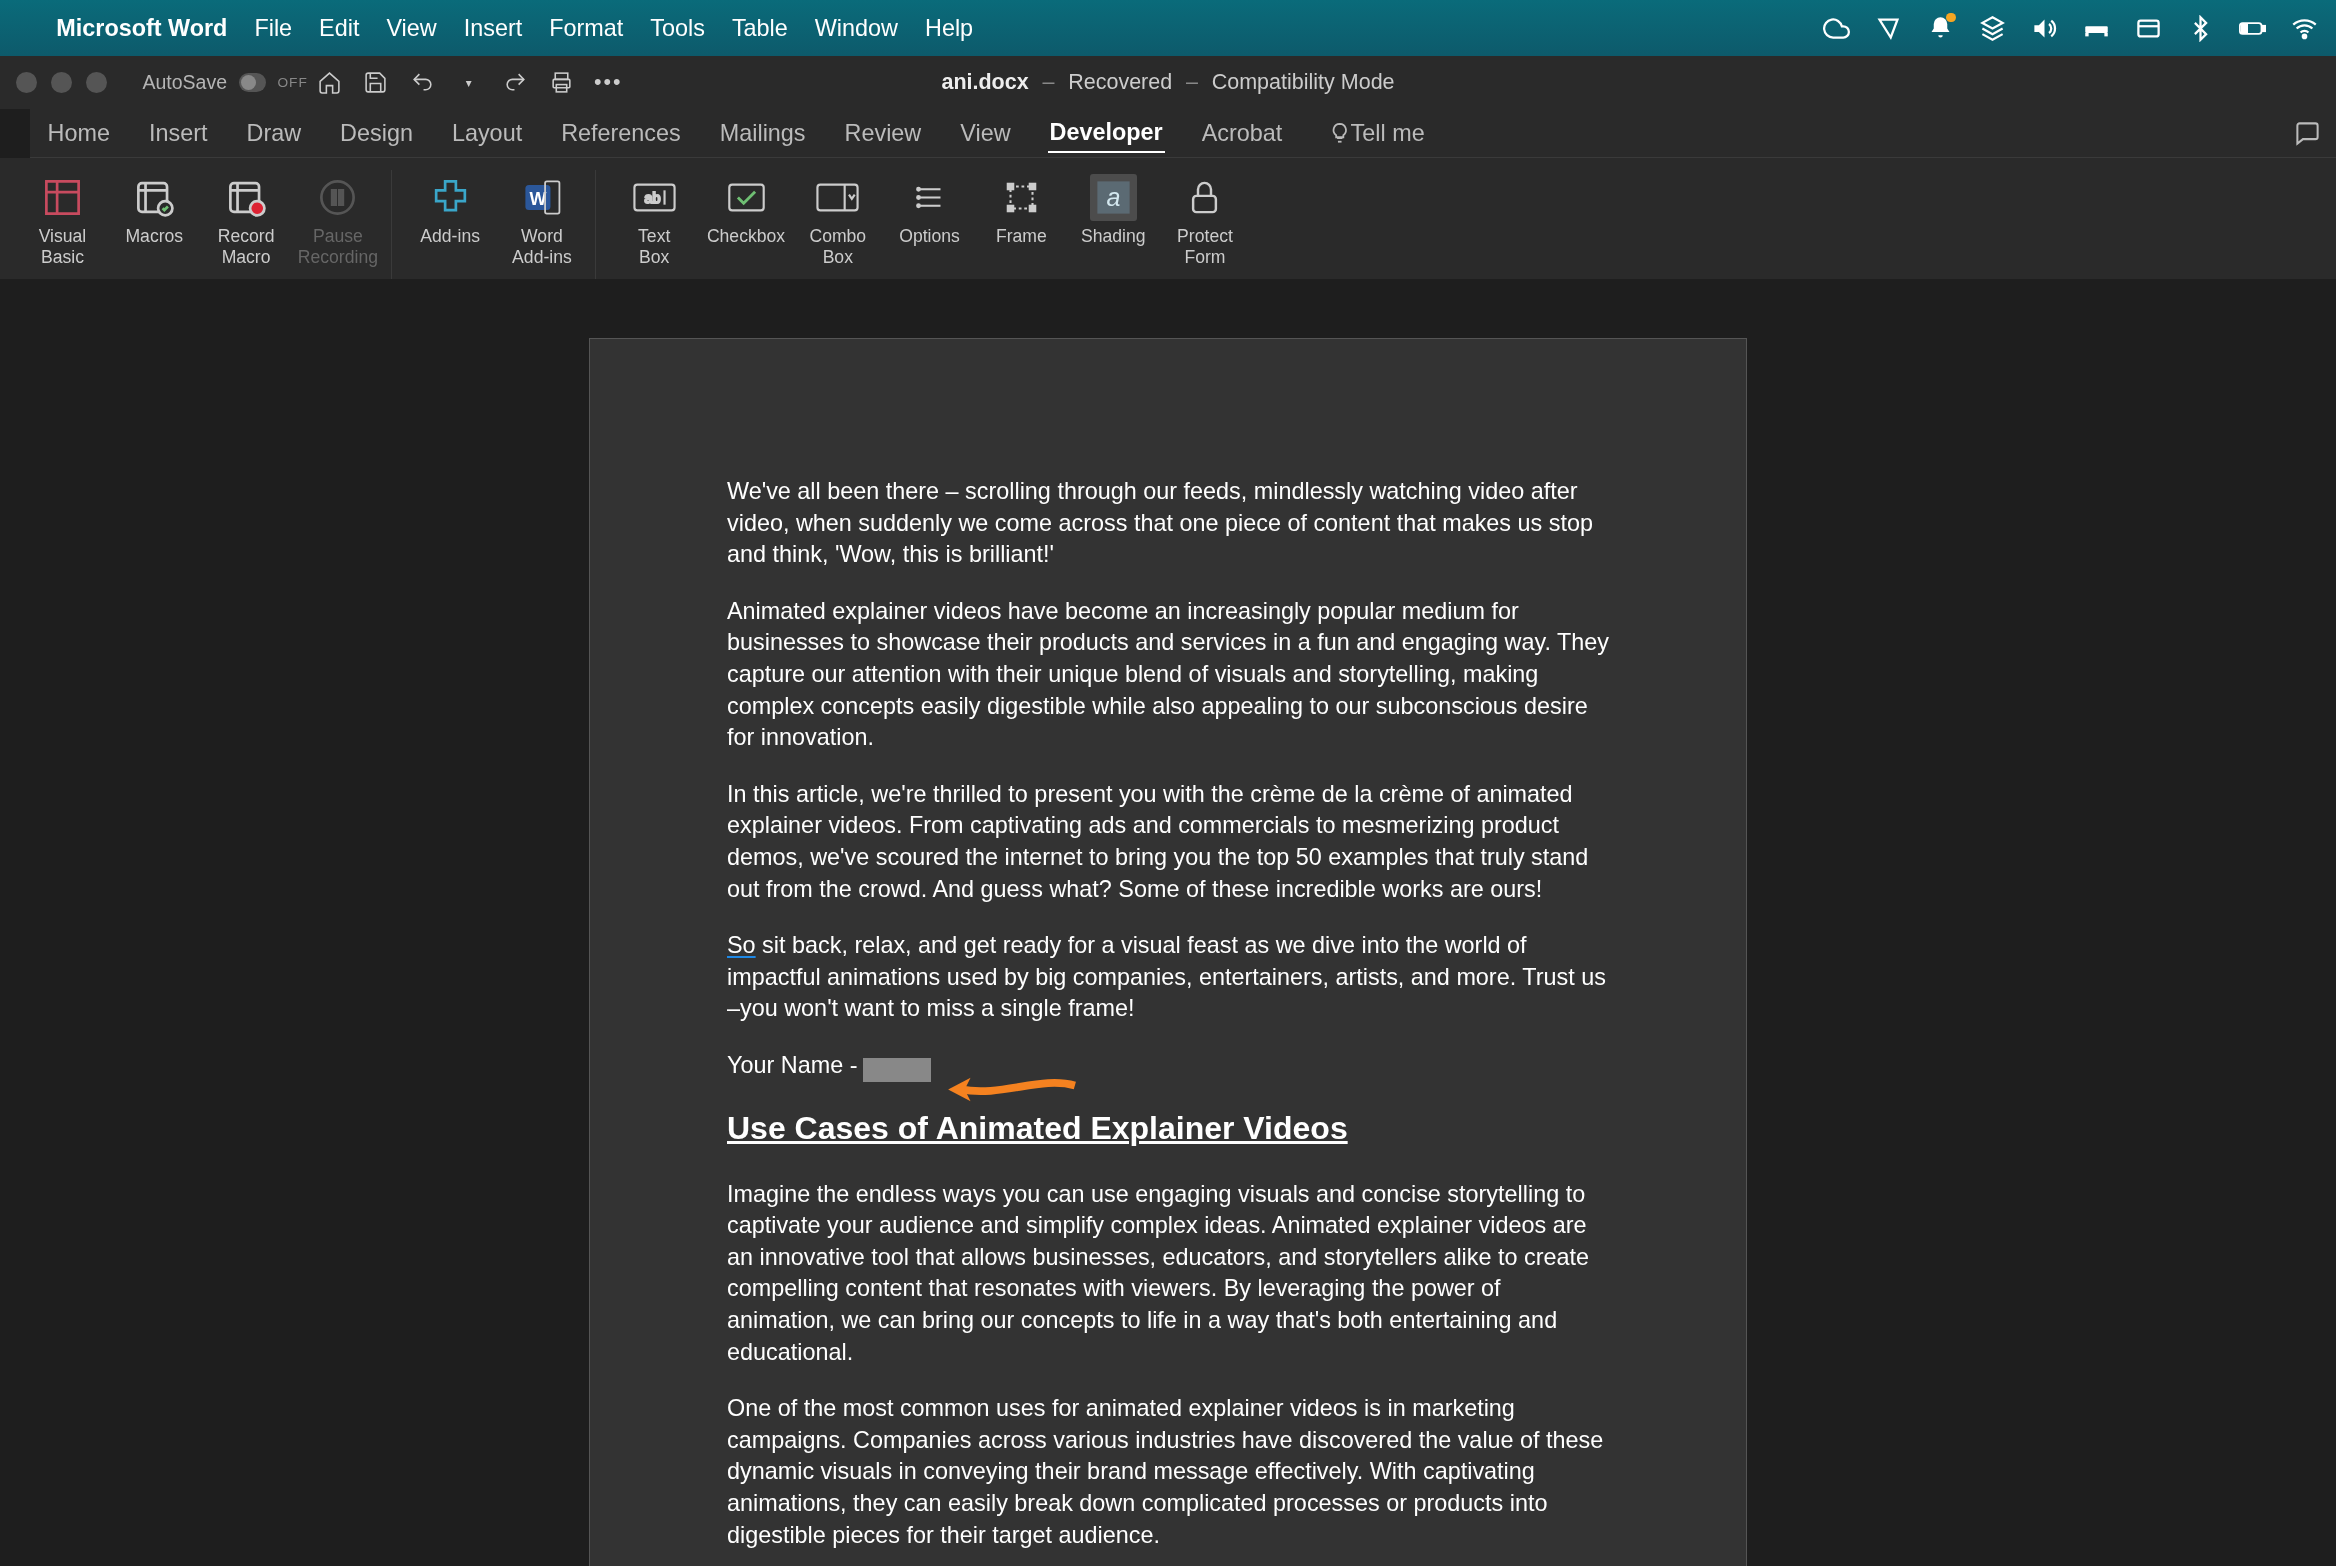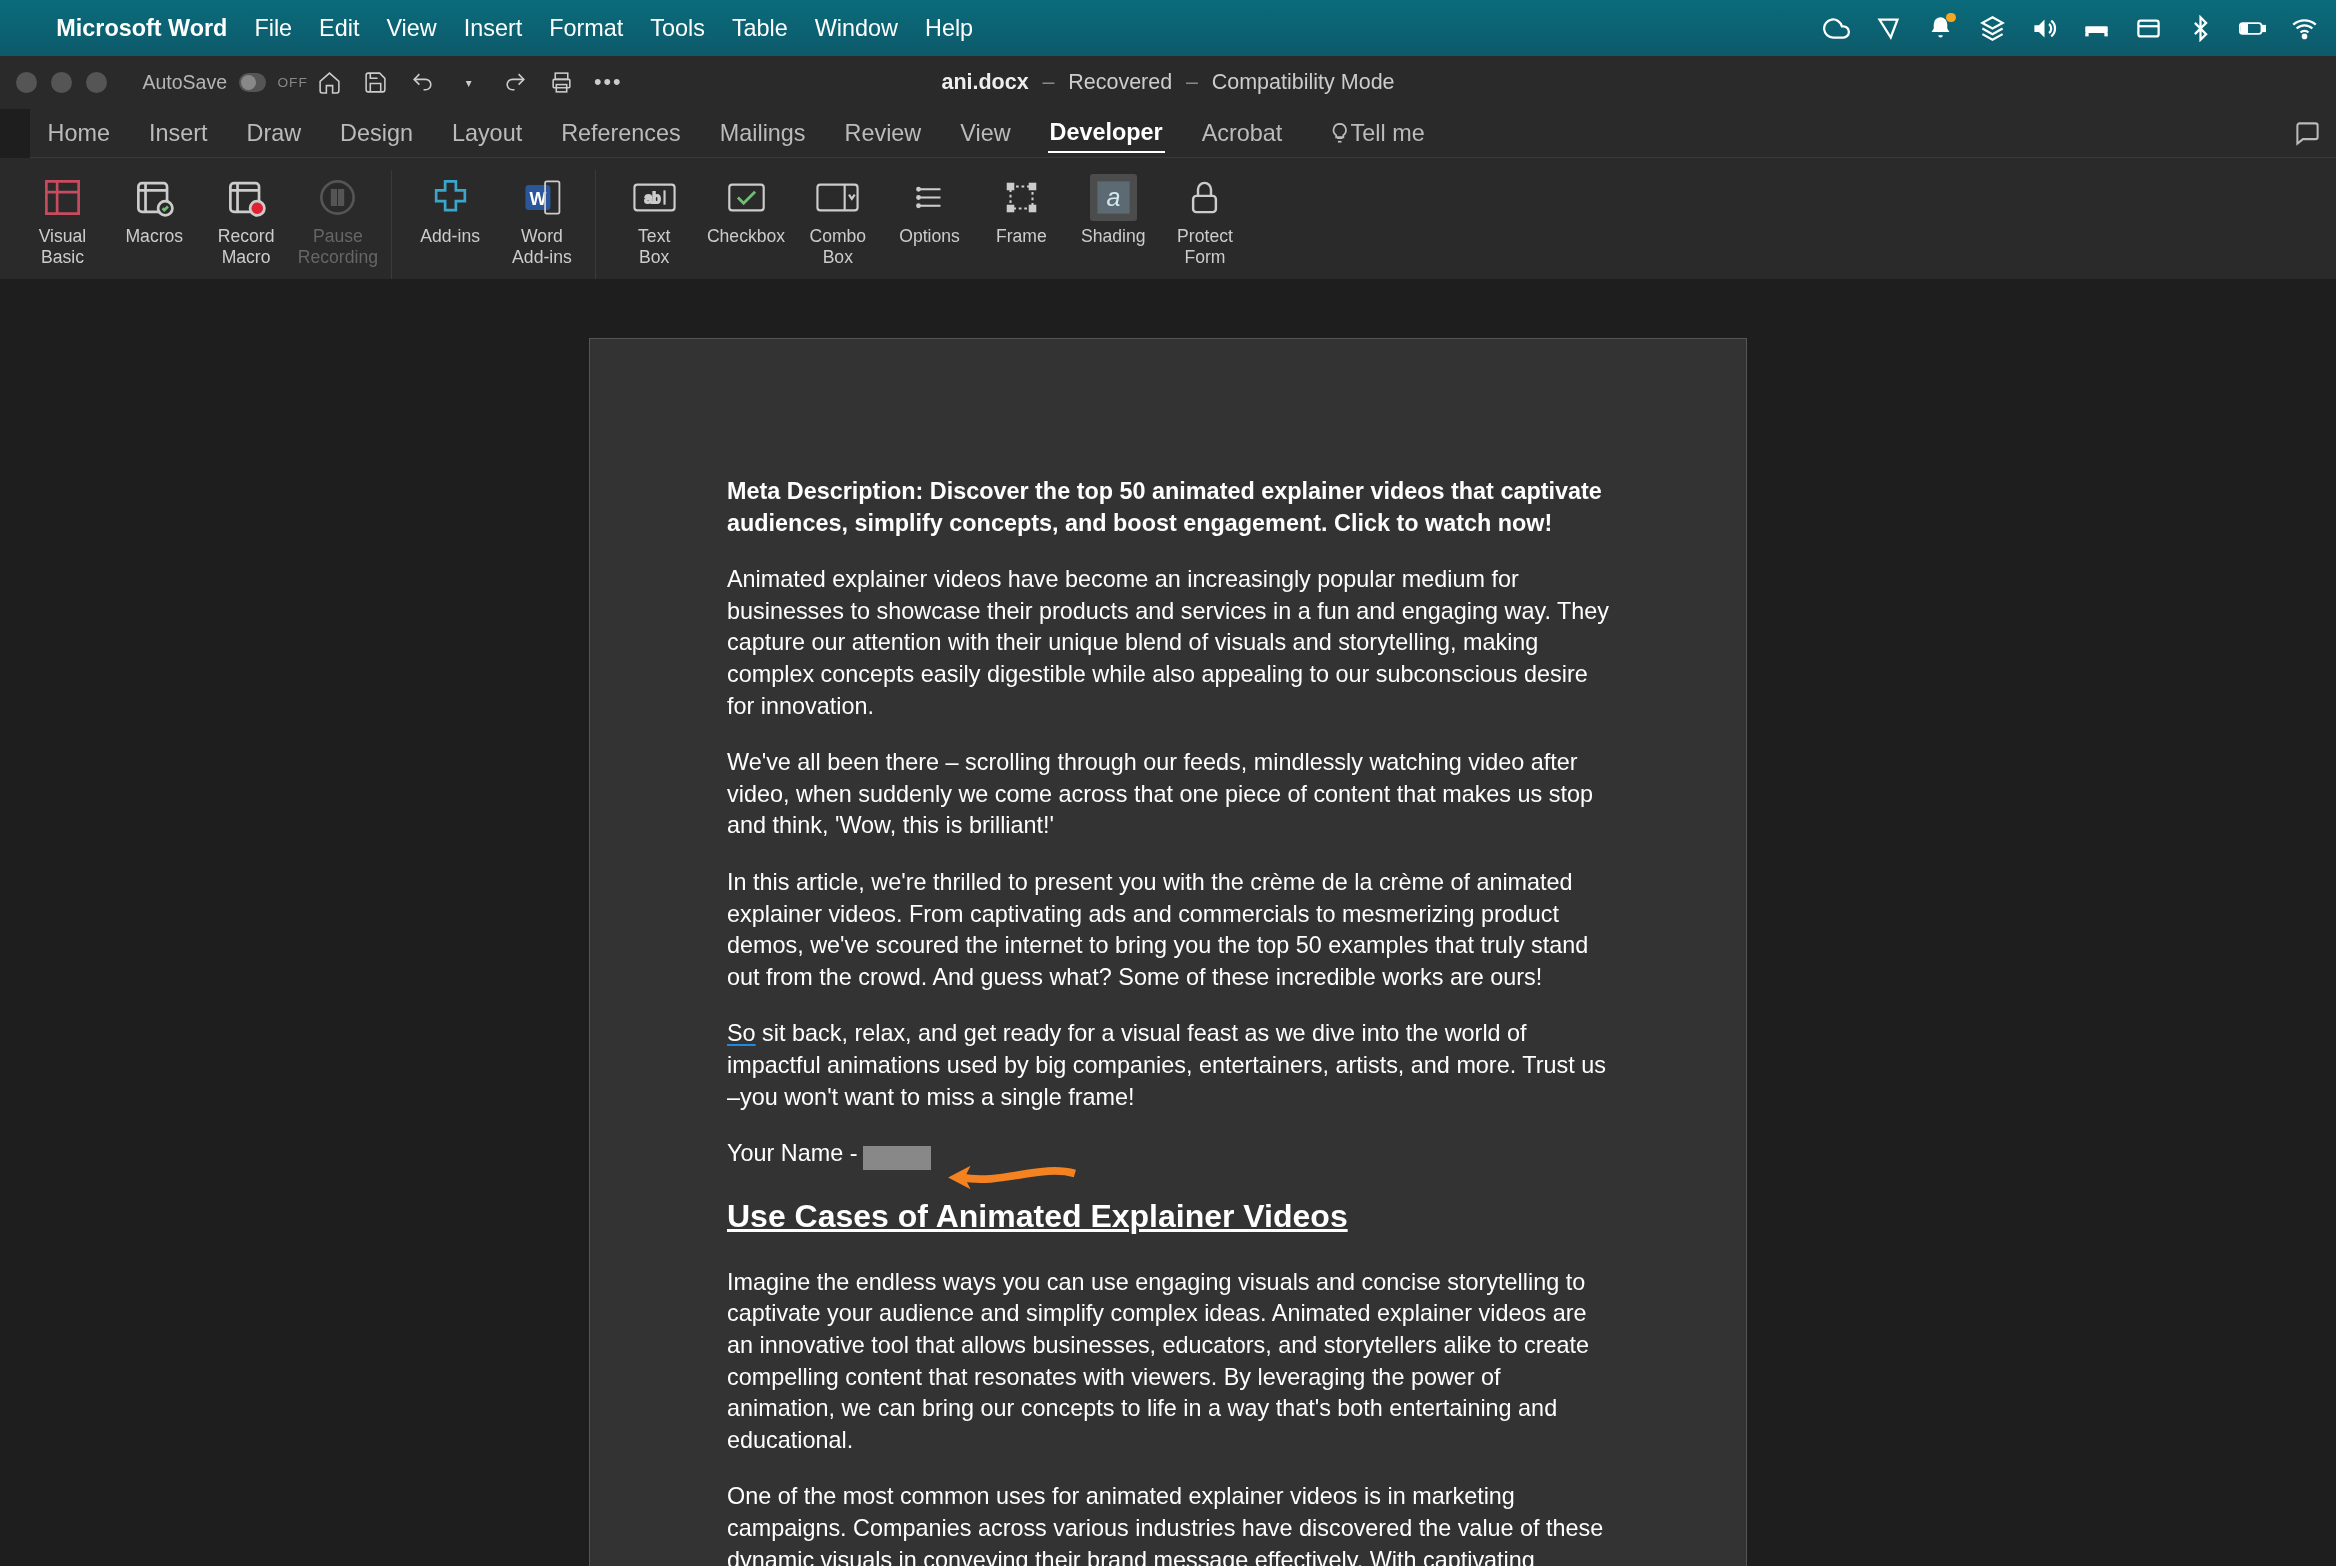--- a/index.html
+++ b/index.html
@@ -428,23 +428,22 @@
           </svg>
         </span>
       <span style="white-space:pre-line">Protect
 Form</span>
     </div>
   </div>
 </div>
 
 <div class="canvas">
   <div class="page">
-    <p class="bold">Meta Description: Discover the top 50 animated explainer videos that captivate audiences, simplify concepts, and boost engagement. Click to watch now!</p>
+    <p>We've all been there – scrolling through our feeds, mindlessly watching video after video, when suddenly we come across that one piece of content that makes us stop and think, 'Wow, this is brilliant!'</p>
     <p>Animated explainer videos have become an increasingly popular medium for businesses to showcase their products and services in a fun and engaging way. They capture our attention with their unique blend of visuals and storytelling, making complex concepts easily digestible while also appealing to our subconscious desire for innovation.</p>
-    <p>We've all been there – scrolling through our feeds, mindlessly watching video after video, when suddenly we come across that one piece of content that makes us stop and think, 'Wow, this is brilliant!'</p>
     <p>In this article, we're thrilled to present you with the crème de la crème of animated explainer videos. From captivating ads and commercials to mesmerizing product demos, we've scoured the internet to bring you the top 50 examples that truly stand out from the crowd. And guess what? Some of these incredible works are ours!</p>
     <p><span class="spelling">So</span><span> sit back, relax, and get ready for a visual feast as we dive into the world of impactful animations used by big companies, entertainers, artists, and more. Trust us –you won't want to miss a single frame!</span></p>
     <div class="name-line">
       <span>Your Name - </span>
       <span class="textbox"></span>
       <span class="arrow-annot">
         <svg width="137" height="39" viewBox="0 0 140 40">
             <path d="M135 18 C 100 8, 60 30, 18 22" stroke="#f58220" stroke-width="8" fill="none"></path>
             <path d="M28 10 L5 22 L28 34 L22 22 Z" fill="#f58220"></path>
           </svg>

